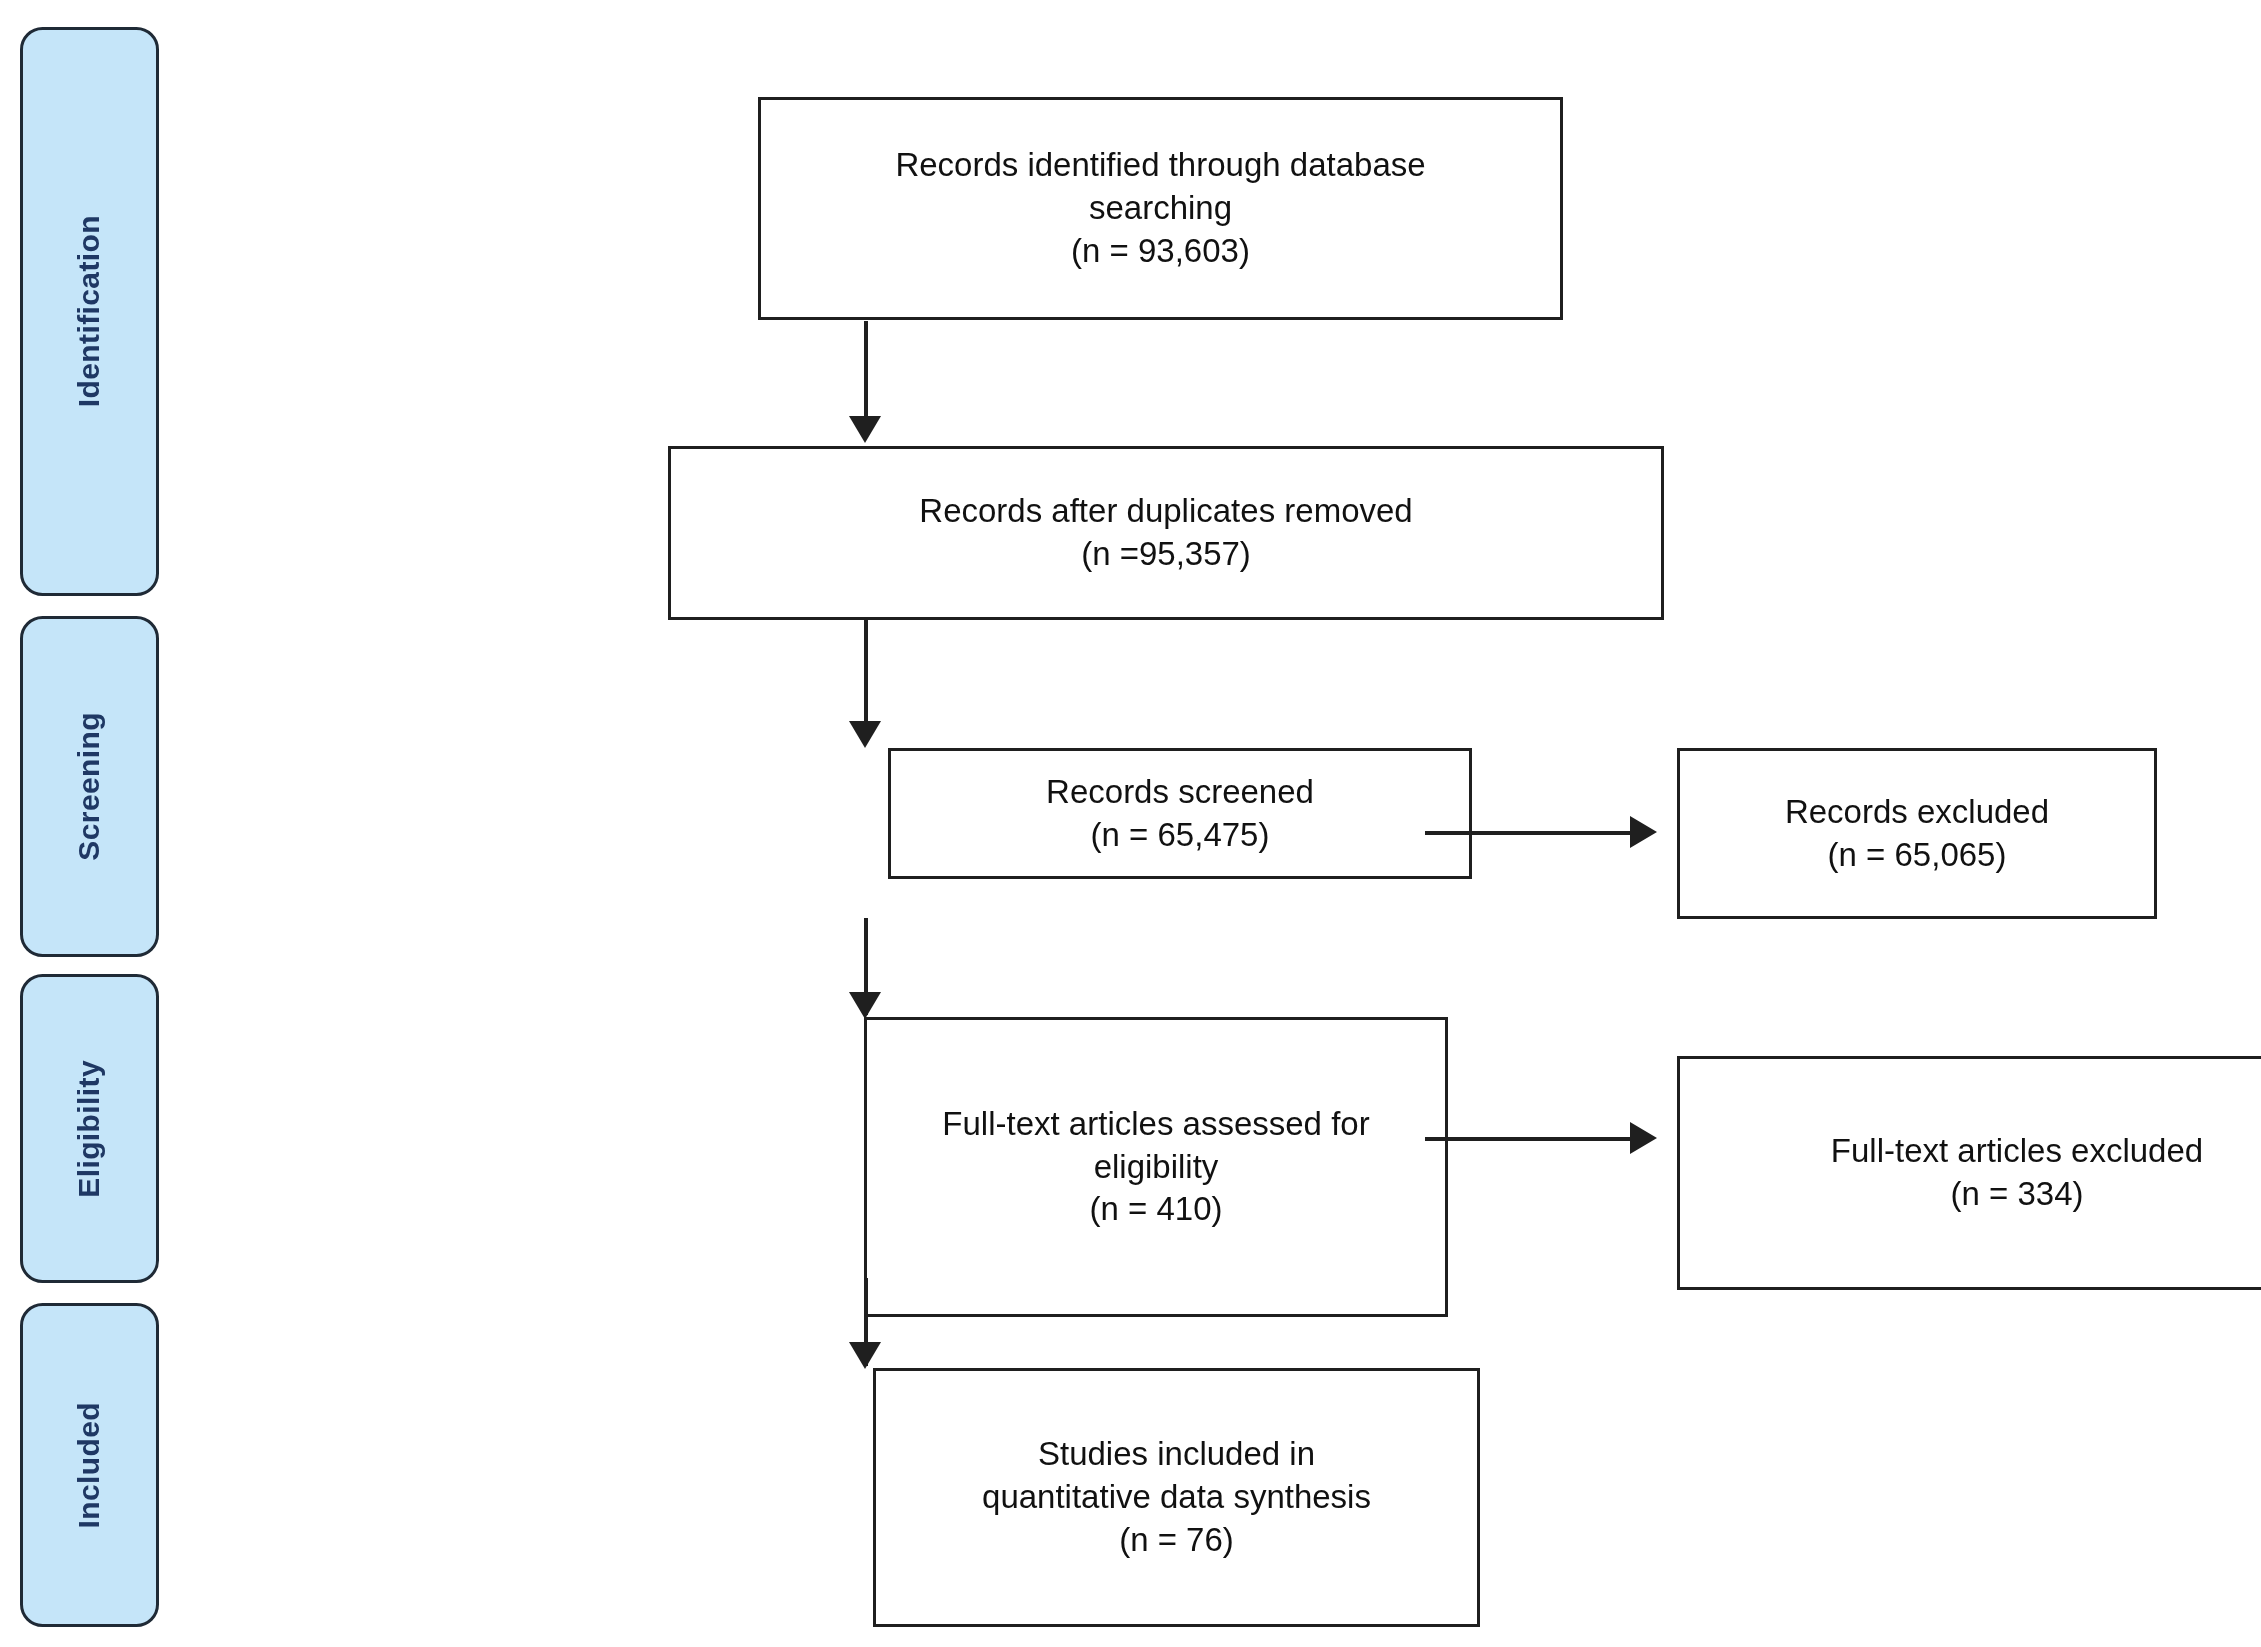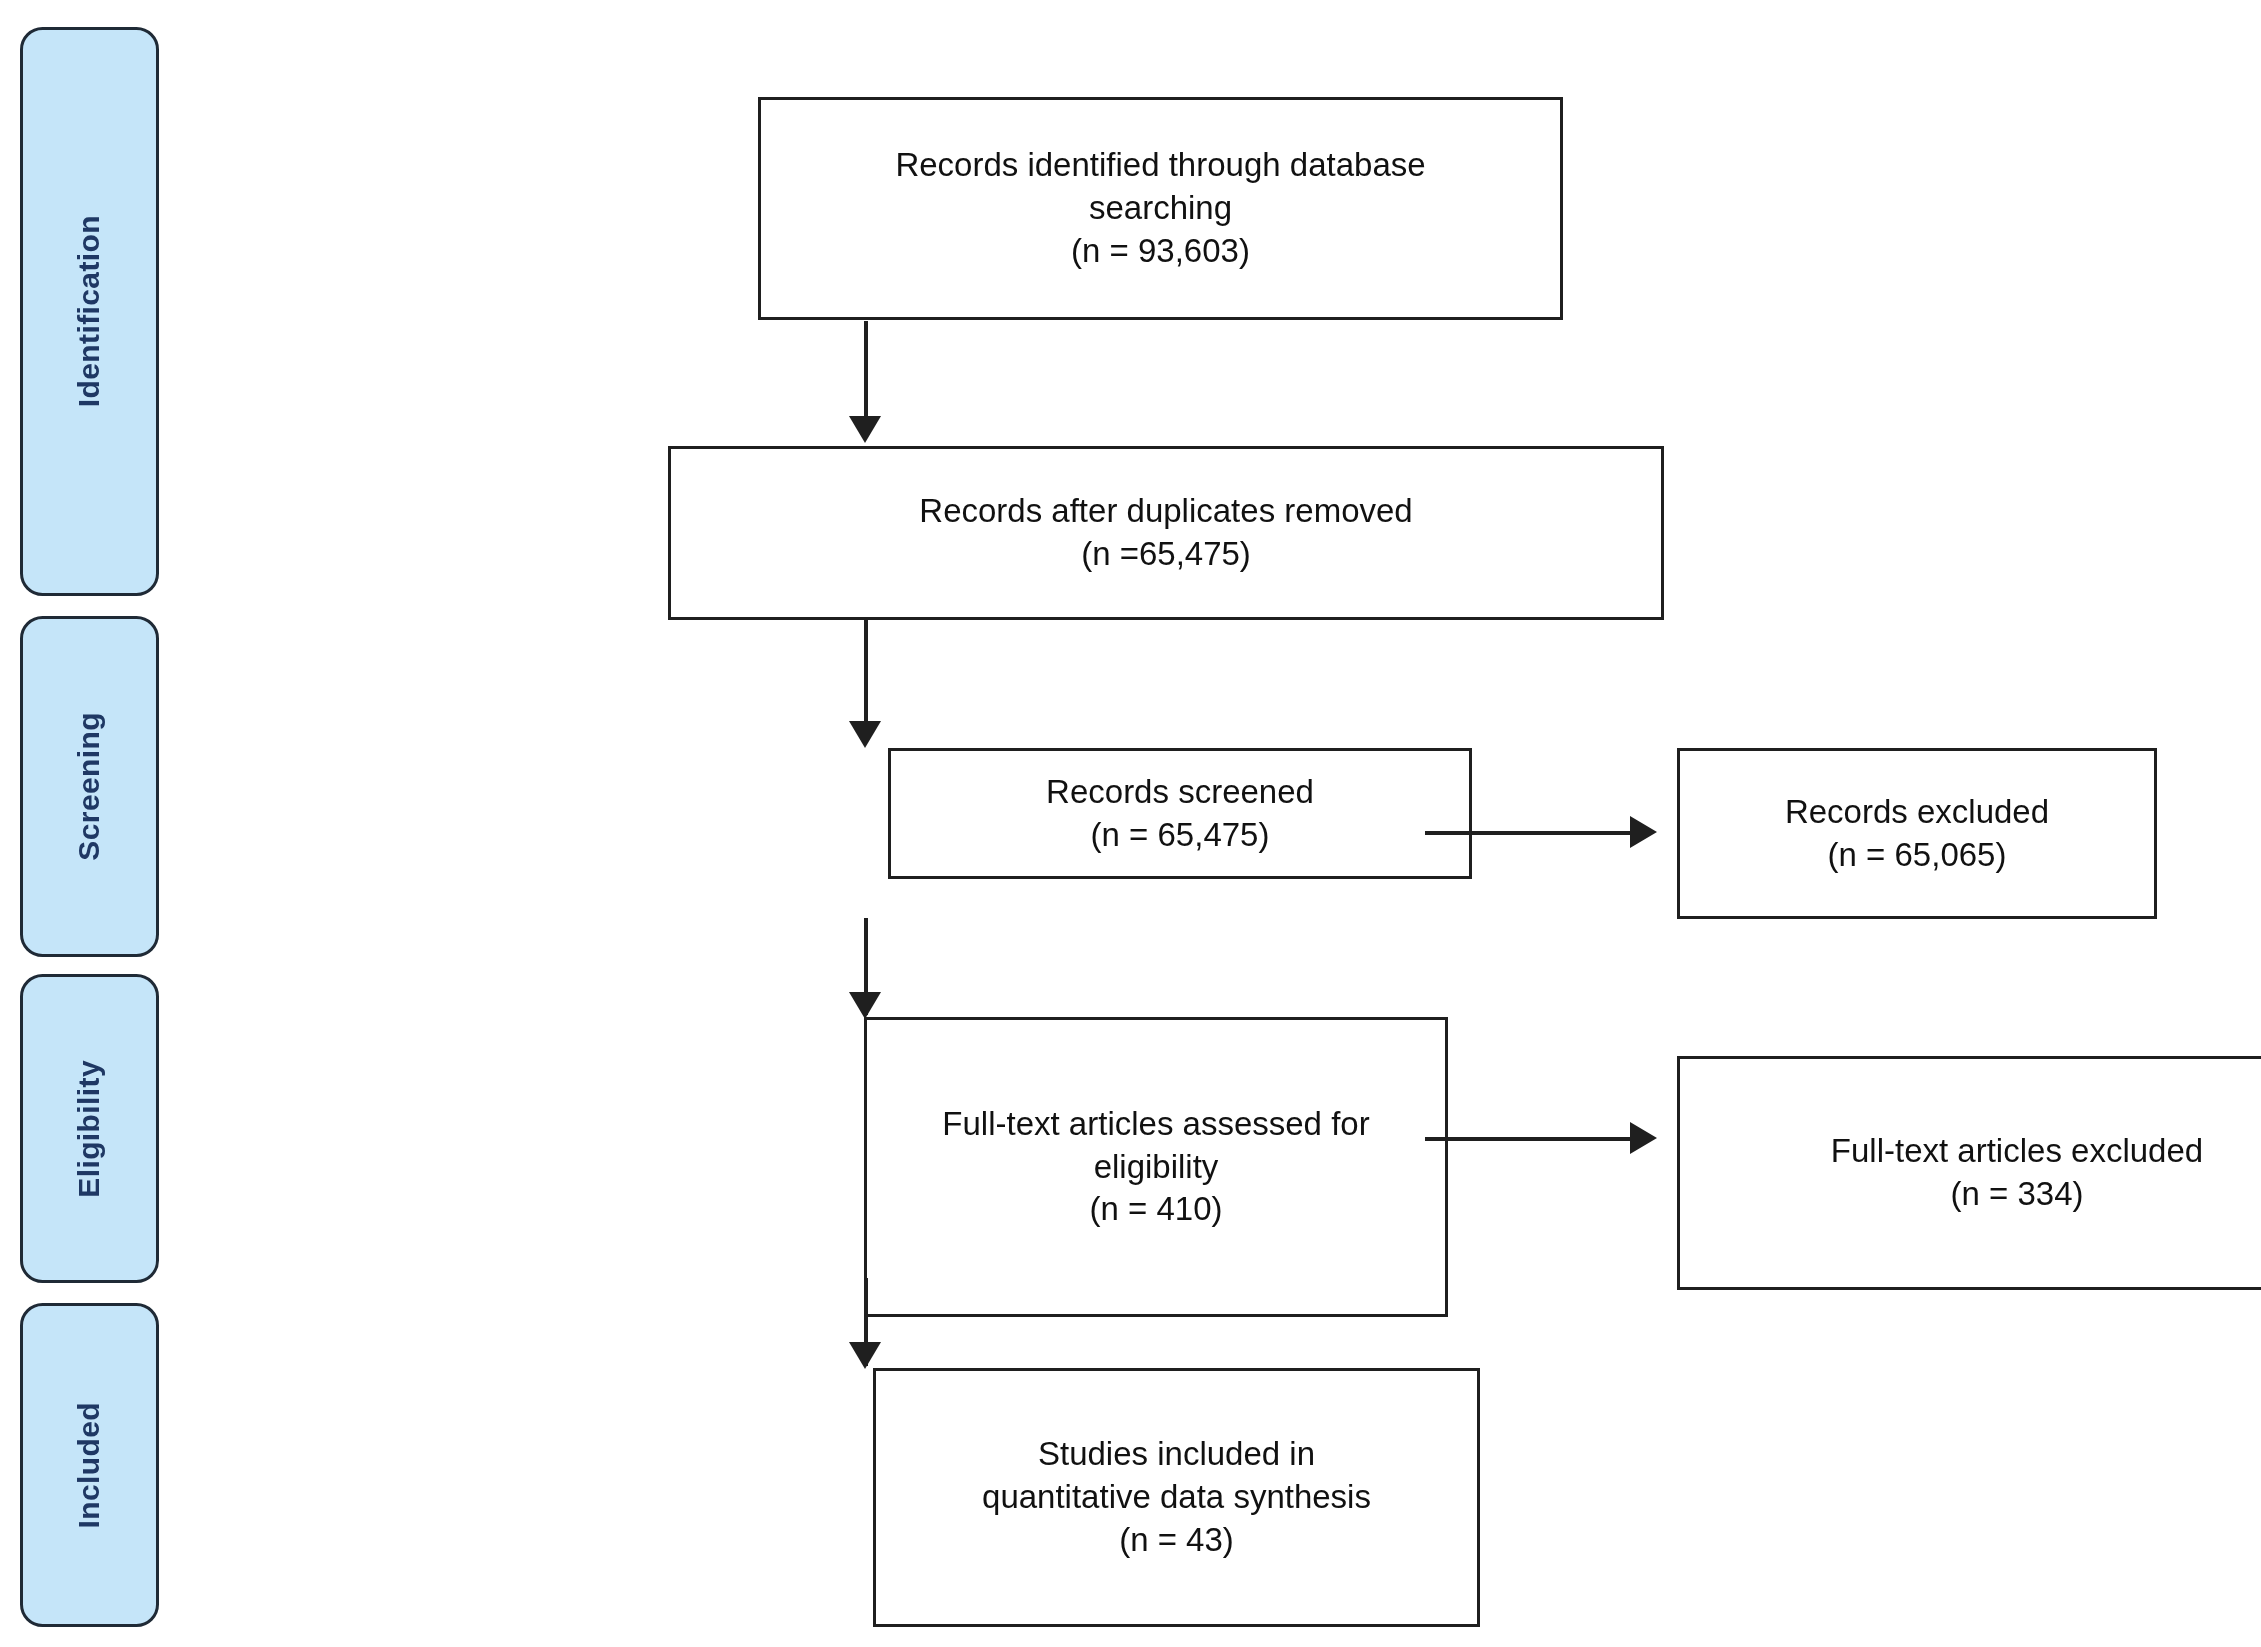--- a/index.html
+++ b/index.html
@@ -112,21 +112,21 @@
     <span class="boxtext">Records identified through database
 searching
 (n = 93,603)</span>
   </div>
 
   <div class="vline" style="left:864px; top:321px; height:97px;"></div>
   <div class="arrow-down" style="left:849px; top:416px;"></div>
 
   <div class="flowbox" style="left:644px; top:446px; width:996px; height:174px;">
     <span class="boxtext">Records after duplicates removed
-(n =65,475)</span>
+(n =95,357)</span>
   </div>
 
   <div class="vline" style="left:864px; top:620px; height:102px;"></div>
   <div class="arrow-down" style="left:849px; top:721px;"></div>
 
   <div class="flowbox" style="left:864px; top:748px; width:584px; height:131px;">
     <span class="boxtext">Records screened
 (n = 65,475)</span>
   </div>
 
@@ -154,17 +154,17 @@
     <span class="boxtext">Full-text articles excluded
 (n = 334)</span>
   </div>
 
   <div class="vline" style="left:864px; top:1278px; height:88px;"></div>
   <div class="arrow-down" style="left:849px; top:1342px;"></div>
 
   <div class="flowbox" style="left:849px; top:1368px; width:607px; height:259px;">
     <span class="boxtext">Studies included in
 quantitative data synthesis
-(n = 43)</span>
+(n = 76)</span>
   </div>
 
 </div>
 
 
 </body></html>

